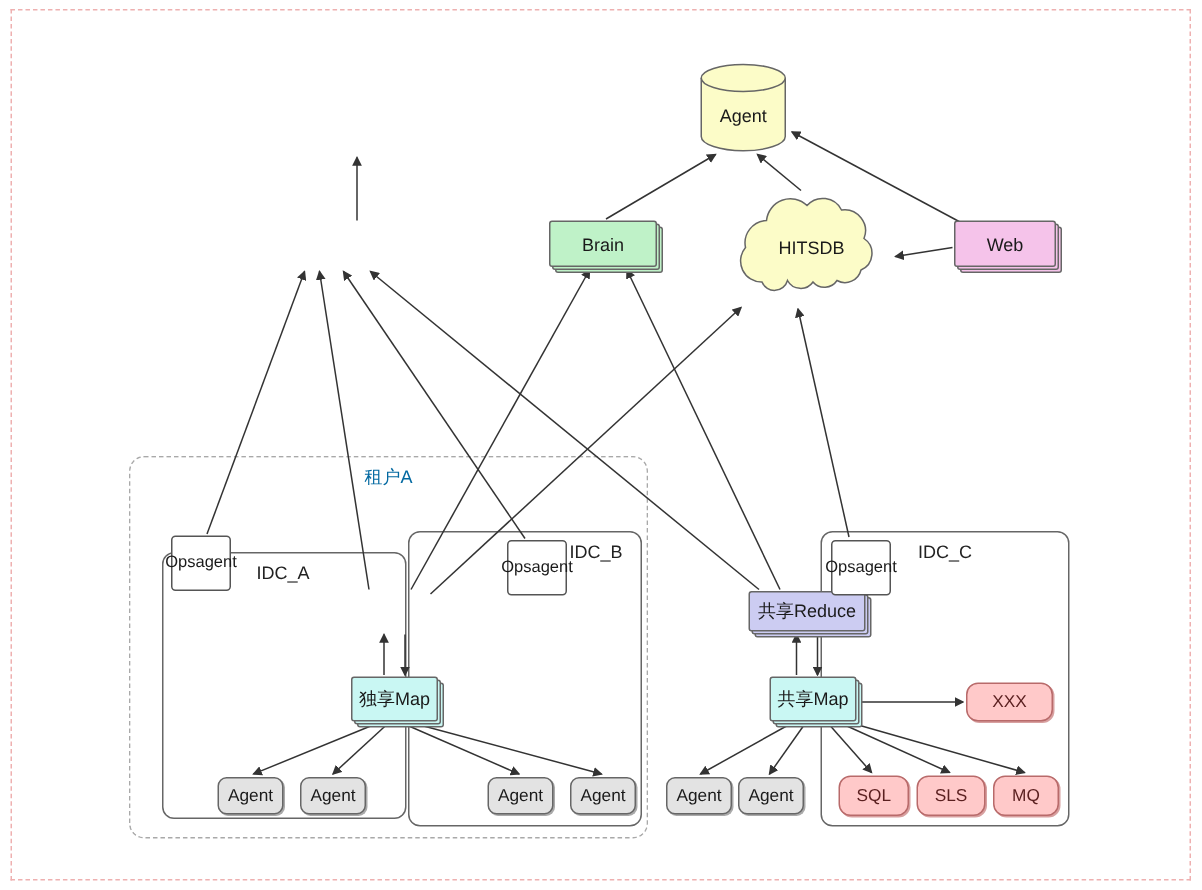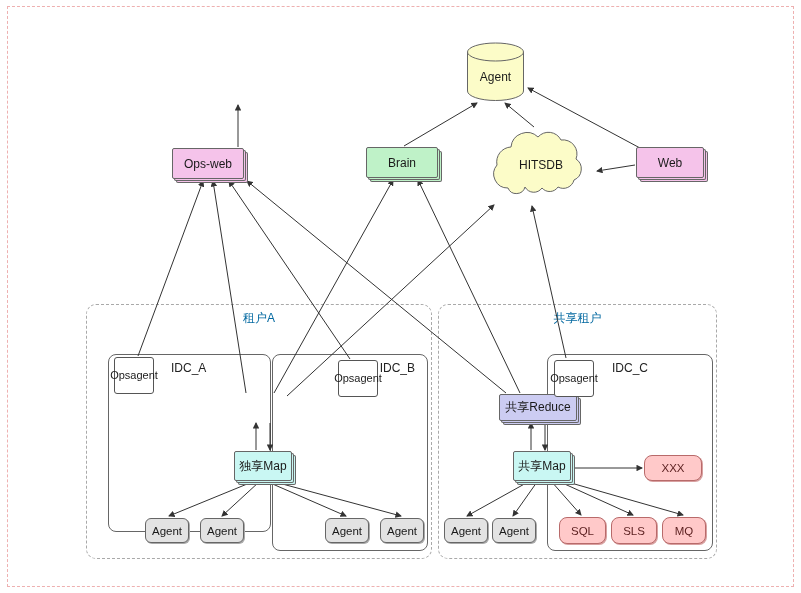--- a/index.html
+++ b/index.html
@@ -37,25 +37,22 @@
 </style>
 </head>
 <body>
 
 <div id="canvas">
   <div id="frame"></div>
 
   <div class="tenant" style="left:86px;top:304px;width:346px;height:255px">
     <span class="tenant-label">租户A</span>
   </div>
-  <div class="tenant" style="left:438px;top:304px;width:279px;height:255px">
-    <span class="tenant-label">共享租户</span>
-  </div>
 
-  <div class="idc" style="left:108px;top:354px;width:163px;height:178px">
+  <div class="idc" style="left:108px;top:368px;width:163px;height:178px">
     <span class="idc-label" style="left:62px">IDC_A</span>
   </div>
   <div class="idc" style="left:272px;top:354px;width:156px;height:197px">
     <span class="idc-label" style="right:12px">IDC_B</span>
   </div>
   <div class="idc" style="left:547px;top:354px;width:166px;height:197px">
     <span class="idc-label" style="left:64px">IDC_C</span>
   </div>
 
   <svg id="edge-layer" width="801" height="593">
@@ -94,23 +91,20 @@
     </svg>
 
   <div class="node shape-node" style="left:466px;top:42px;width:59px;height:60px">
     <svg viewBox="0 0 59 60" preserveAspectRatio="none">
       <path d="M1.5,10 V49 a28,9.5 0 0 0 56,0 V10" fill="#fcfcc8" stroke="#666"></path>
       <ellipse cx="29.5" cy="10" rx="28" ry="9" fill="#fcfcc8" stroke="#666"></ellipse>
     </svg>
     <span class="lbl cyl-label">Agent</span>
   </div>
 
-  <div class="node stk stk-pink" style="left:172px;top:148px;width:72px;height:31px">
-    <span class="lbl">Ops-web</span>
-  </div>
   <div class="node stk stk-green" style="left:366px;top:147px;width:72px;height:31px">
     <span class="lbl">Brain</span>
   </div>
   <div class="node shape-node" style="left:488px;top:124px;width:106px;height:82px">
     <svg viewBox="0 0 106 82" preserveAspectRatio="none">
       <path d="M20,64 a14,14 0 0 1 -11,-23 a15,15 0 0 1 14,-18 a16,16 0 0 1 27,-10 a14,14 0 0 1 23,3 a14,14 0 0 1 15,19 a12,12 0 0 1 -2,21 a11,11 0 0 1 -16,7 a10,10 0 0 1 -16,1 a10,10 0 0 1 -17,-1 a9,9 0 0 1 -17,1 z" fill="#fcfcc8" stroke="#666"></path>
     </svg>
     <span class="lbl">HITSDB</span>
   </div>
   <div class="node stk stk-pink" style="left:636px;top:147px;width:68px;height:31px">

